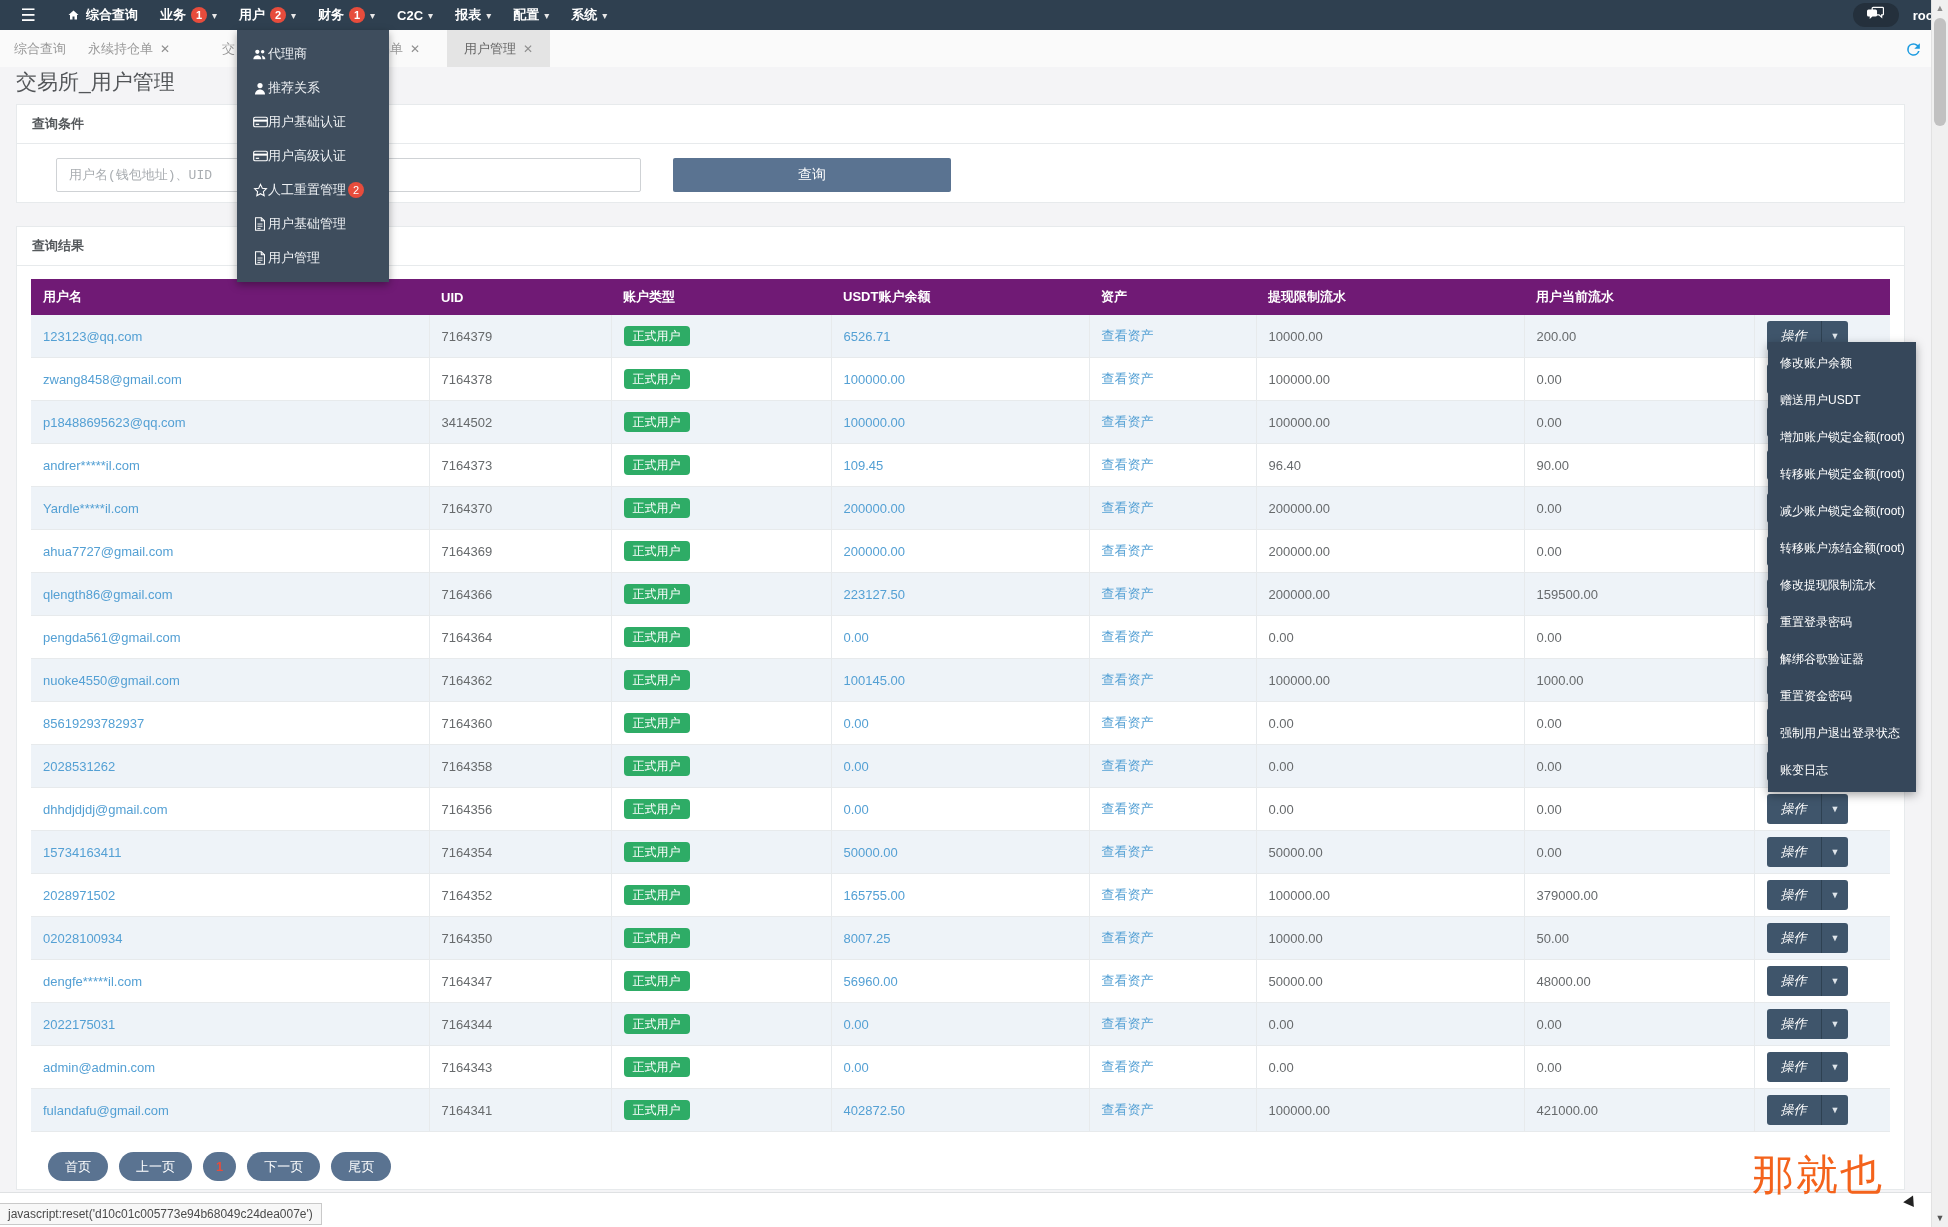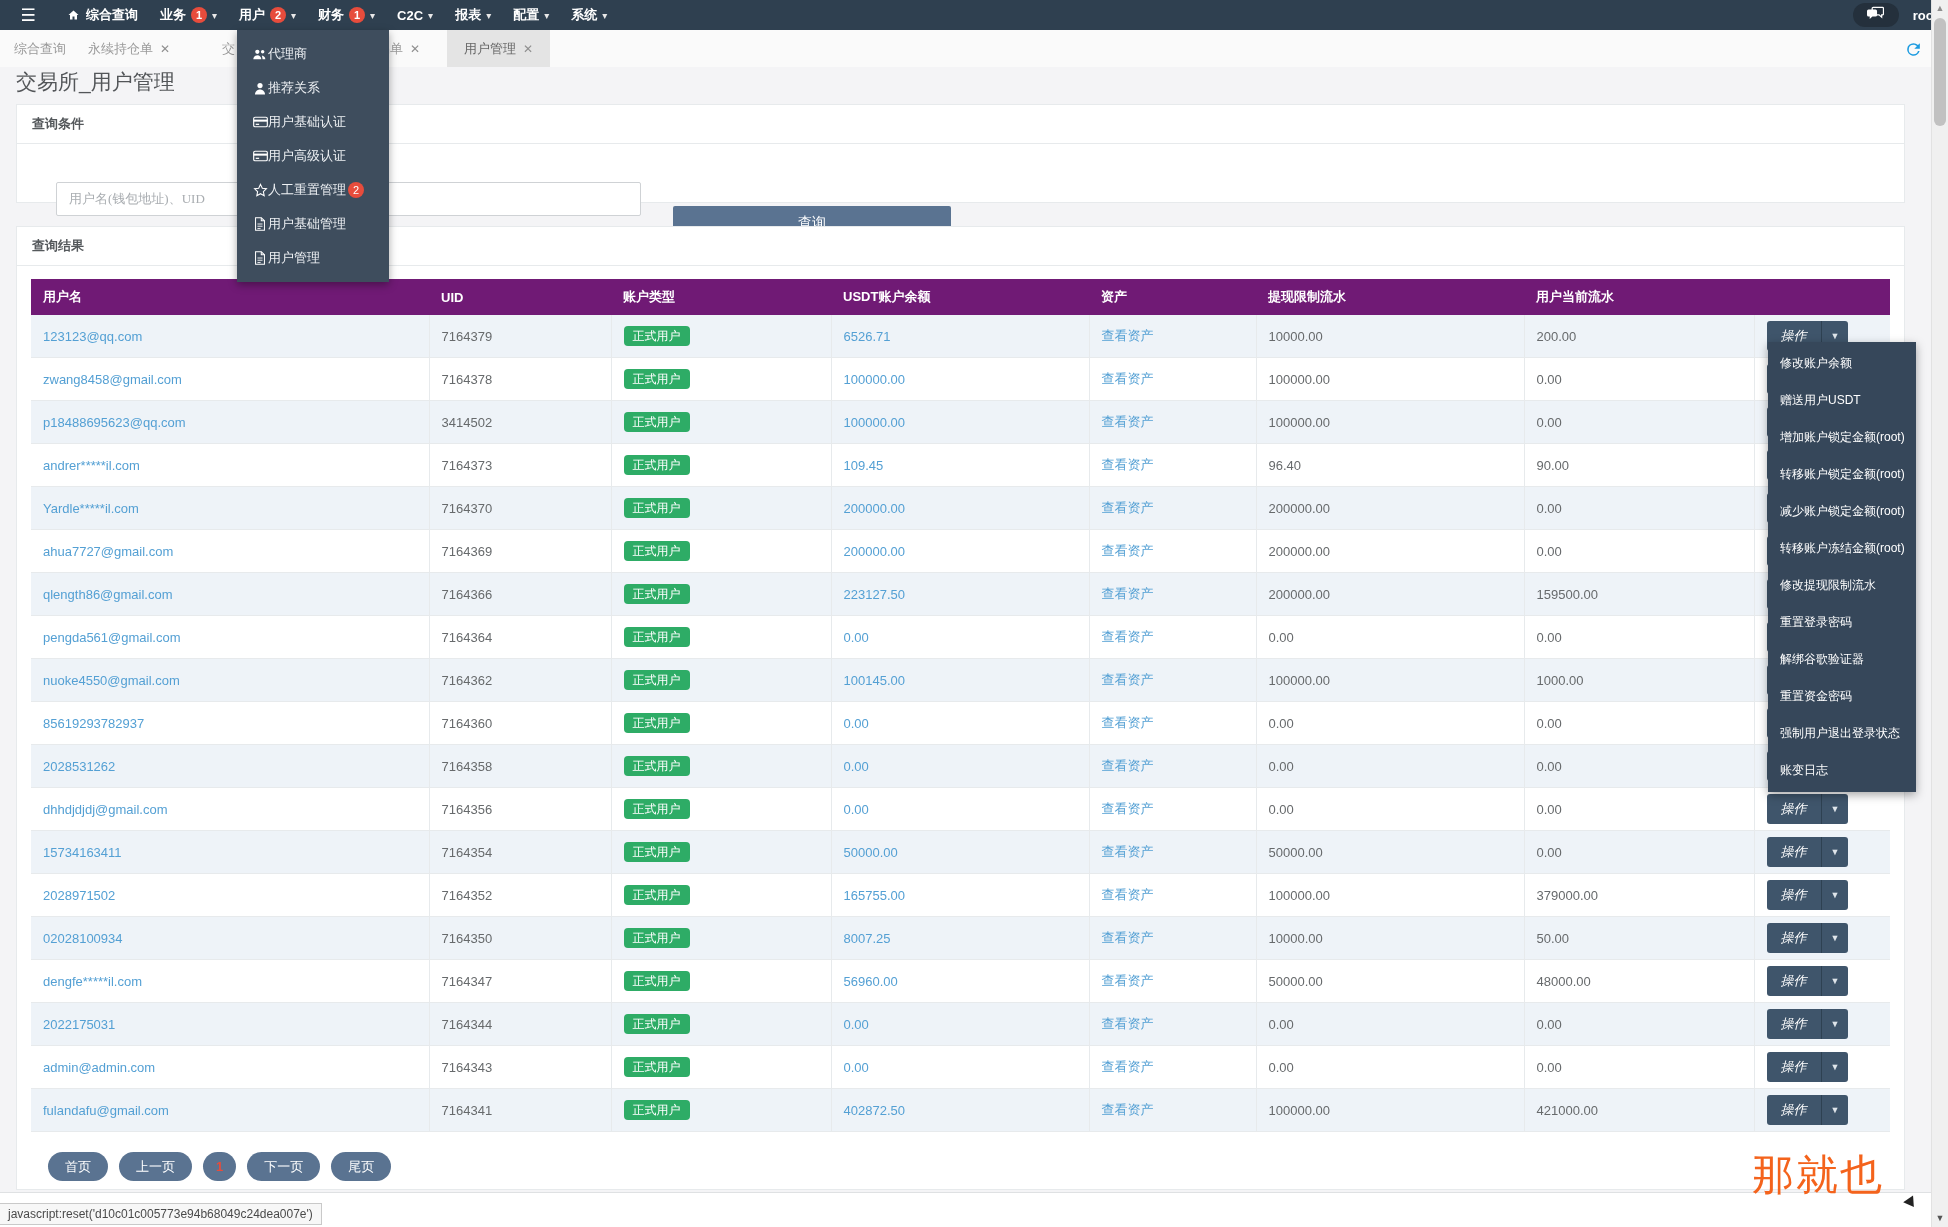--- a/index.html
+++ b/index.html
@@ -38,25 +38,25 @@
   .refresh-btn{position:absolute;top:40px;right:25px;z-index:20;cursor:pointer;}
 
   
   .page-title{position:absolute;top:68px;left:16px;font-size:21px;font-weight:400;color:#535659;}
 
   
   .panel{position:absolute;left:16px;width:1889px;background:#fff;border:1px solid #e7eaec;}
   .panel-head{padding:10px 15px;border-bottom:1px solid #e7eaec;font-size:13px;font-weight:700;color:#55595c;}
   .search-panel{top:104px;height:99px;}
   .search-body{display:flex;align-items:center;padding:14px 20px 0 39px;}
-  .search-input{width:585px;height:34px;border:1px solid #cfd2d5;border-radius:2px;padding:0 12px;font-size:13px;color:#701a75;font-family:Liberation Serif, serif;outline:none;}
+  .search-input{width:585px;height:34px;border:1px solid #cfd2d5;border-radius:2px;padding:0 12px;font-size:13px;color:#701a75;font-family:Liberation Mono, monospace;outline:none;}
   .search-input::placeholder{color:#a9adb1;}
   .search-select{width:428px;height:34px;margin-left:33px;border:1px solid #cfd2d5;border-radius:2px;display:flex;align-items:center;justify-content:space-between;padding:0 10px 0 12px;font-size:13px;color:#555;background:#fff;cursor:pointer;}
   .search-select .sel-chev{font-size:12px;color:#555;}
-  .search-btn{width:278px;height:34px;margin-left:32px;background:#5a7391;border:none;border-radius:2px;color:#fff;font-size:14px;font-family:inherit;cursor:pointer;margin-top:48px;}
+  .search-btn{width:278px;height:34px;margin-left:32px;background:#5a7391;border:none;border-radius:2px;color:#fff;font-size:14px;font-family:inherit;cursor:pointer;}
 
   .results-panel{top:226px;height:964px;}
   .results-body{padding:13px 14px;}
 
   
   table.grid{border-collapse:collapse;table-layout:fixed;width:1859px;}
   table.grid th{background:#701a75;color:#fff;font-size:13px;font-weight:700;text-align:left;padding:9px 12px;height:33px;}
   table.grid td{font-size:13px;color:#676a6c;padding:6px 12px;height:41px;border-right:1px solid #e7eaec;border-bottom:1px solid #e7eaec;overflow:hidden;white-space:nowrap;}
   table.grid td:last-child{border-right:none;}
   table.grid tbody tr:nth-child(odd) td{background:#eef3f8;}

